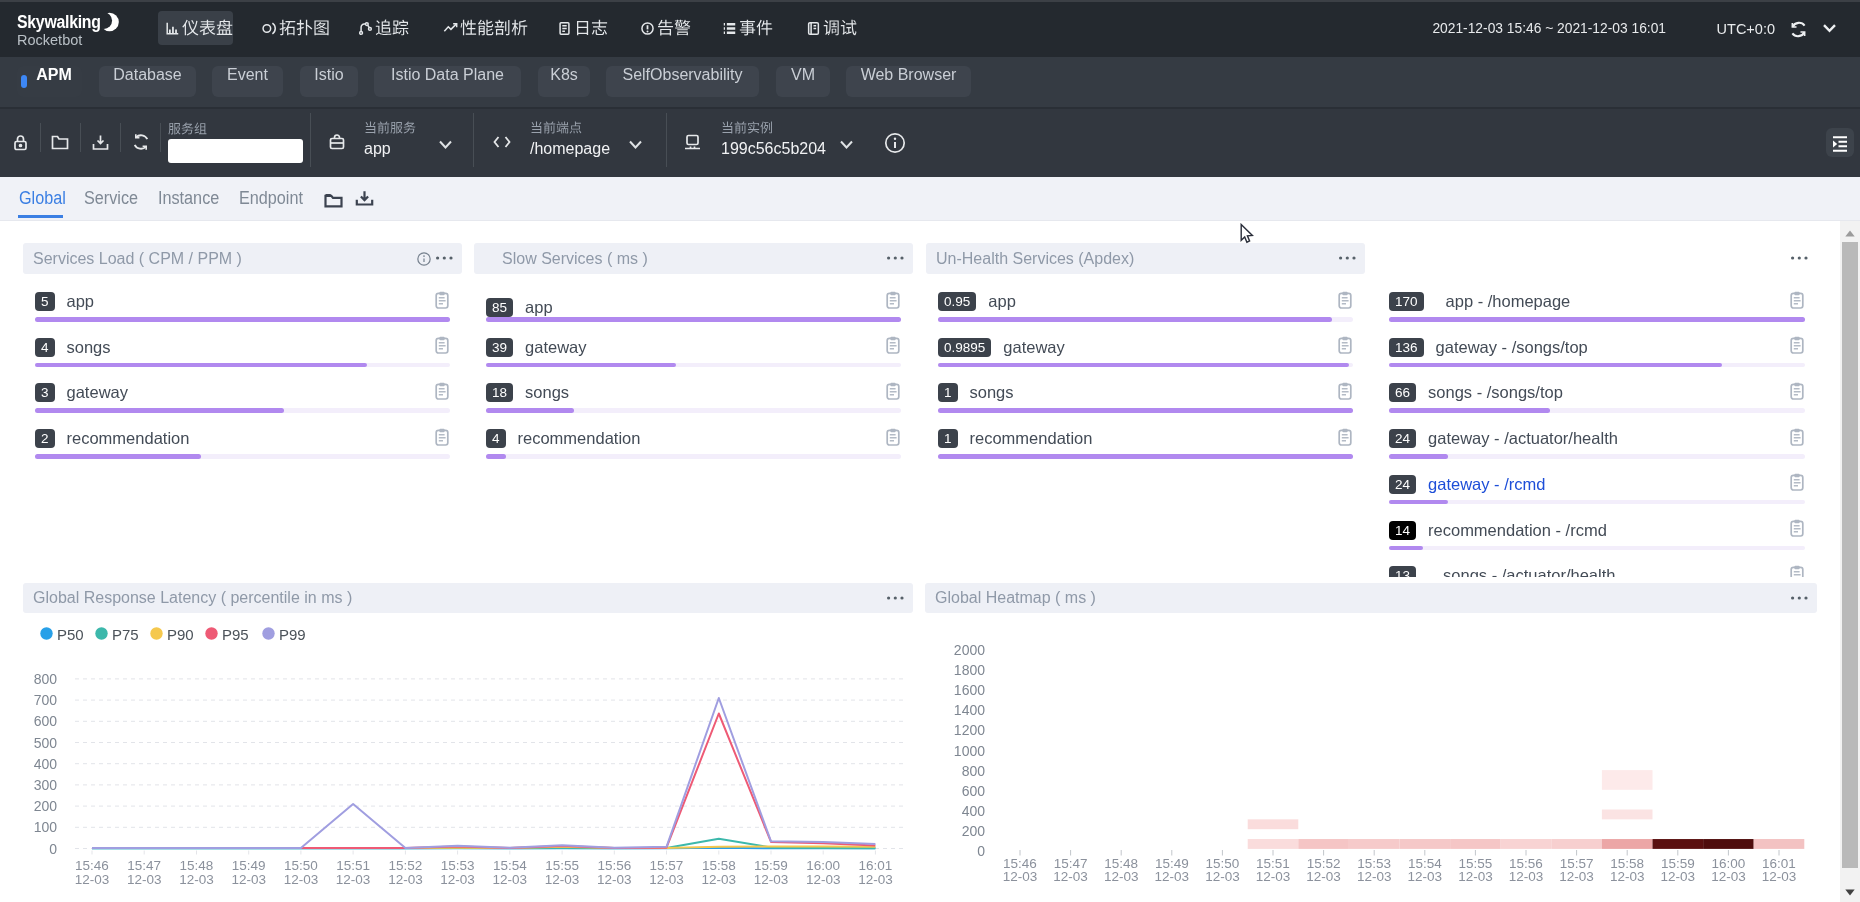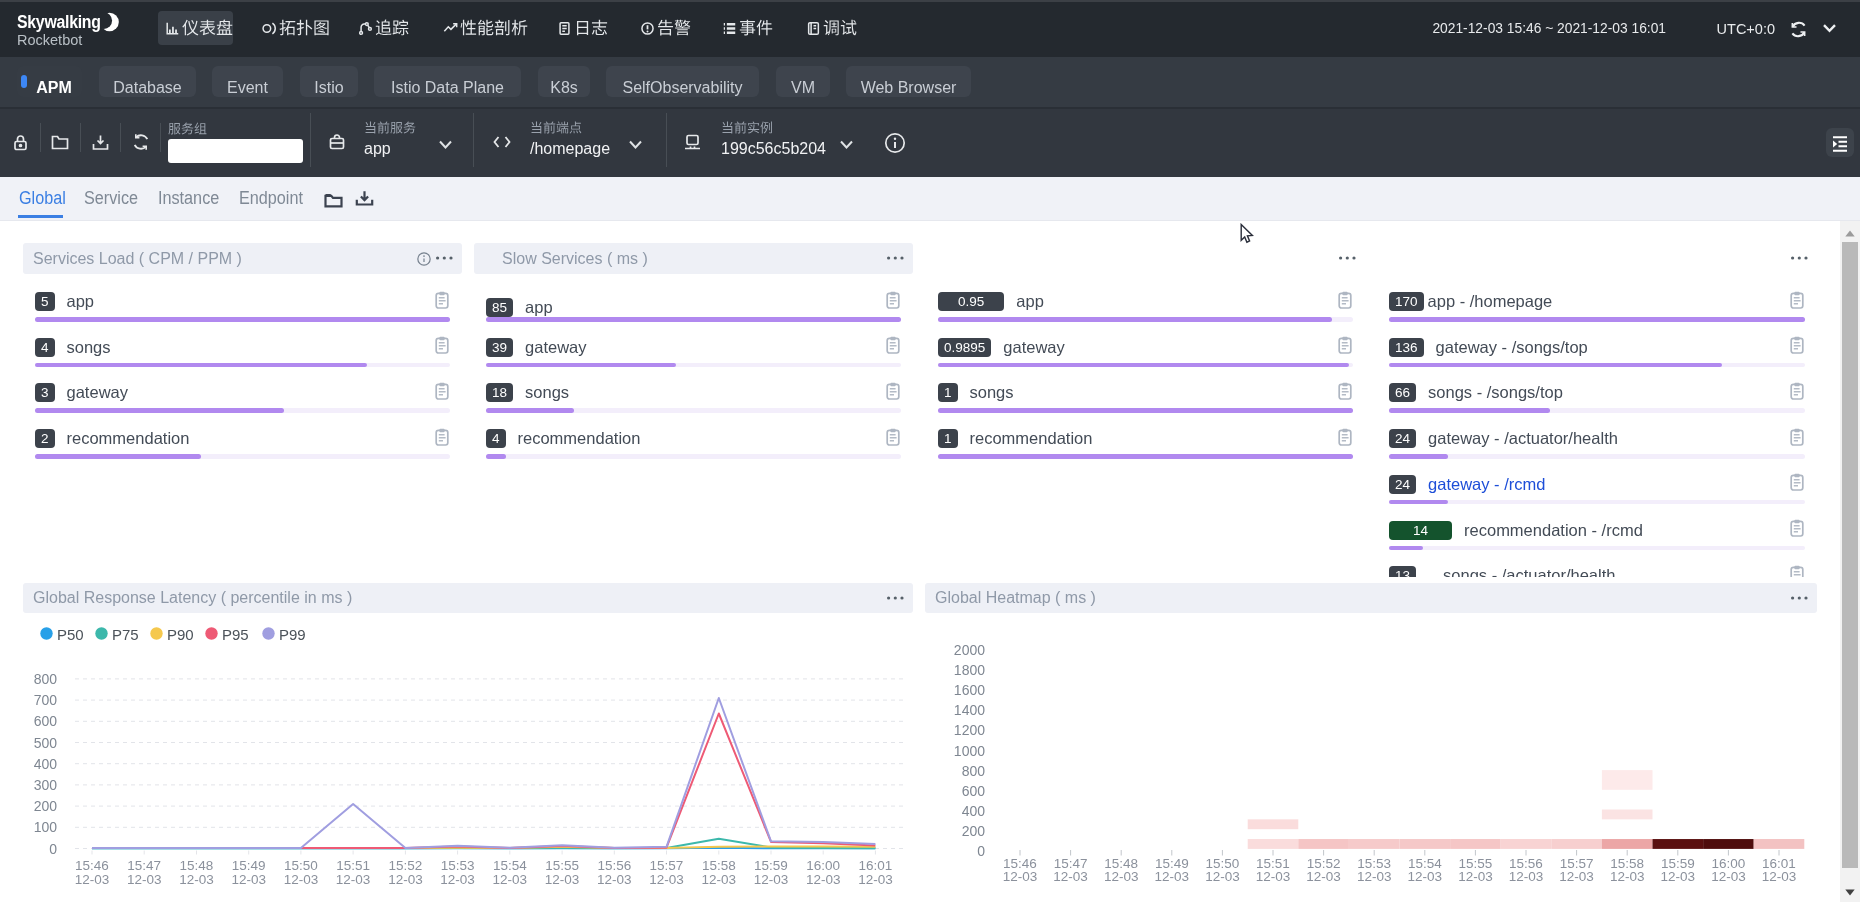--- a/index.html
+++ b/index.html
@@ -1,17 +1,17 @@
 <!DOCTYPE html>
 <html><head><meta charset="utf-8"><style>
 *{margin:0;padding:0;box-sizing:border-box}
 html,body{width:1860px;height:902px;overflow:hidden}
 body{font-family:"Liberation Sans",sans-serif;background:#fff;position:relative}
 .a{position:absolute}
-.flex{display:flex;align-items:flex-end}
+.flex{display:flex;align-items:flex-start}
 </style></head><body>
 <div class="a" style="left:0;top:0;width:1860px;height:57px;background:#24292f"></div>
 <div class="a" style="left:0;top:0;width:1860px;height:2px;background:#3c4046"></div>
 <div class="a" style="left:17px;top:12px;color:#fff;font-size:18px;font-weight:bold;letter-spacing:-.3px;transform:scaleX(.88);transform-origin:left center">Skywalking</div>
 <svg class="a" style="left:100px;top:11px" width="21" height="22">
     <circle cx="9.5" cy="11" r="9.3" fill="#fff"></circle>
     <circle cx="3.8" cy="9.6" r="8.3" fill="#24292f"></circle>
   </svg>
 <div class="a" style="left:17px;top:32px;color:#b9c0c6;font-size:14.5px">Rocketbot</div>
 <div class="a" style="left:158px;top:11px;width:75px;height:34px;background:#3a4048;border-radius:4px"></div>
@@ -345,27 +345,28 @@
     <div class="a" style="left:412px;top:184.6px"><svg width="14" height="18" viewBox="0 0 14 18" fill="none">
 <rect x="1.2" y="2.3" width="11.6" height="14.7" rx="2.2" stroke="#aeb6c2" stroke-width="1.7"></rect>
 <rect x="4.4" y="0.7" width="5.2" height="3.6" rx="1" fill="#aeb6c2"></rect>
 <path d="M3.8 6.8h5.8M3.8 9.8h6.8M3.8 12.8h4.2" stroke="#b4bbc6" stroke-width="1.4"></path>
       </svg></div>
     <div class="a" style="left:12px;top:211.1px;width:415px;height:4.5px;border-radius:2.5px;background:#f3eefb">
       <div style="width:4.7%;height:4.5px;border-radius:2.5px;background:#b189ef"></div>
     </div>
   </div>
 <div class="a" style="left:926px;top:243px;width:439px;height:240px;">
+    <div class="a" style="left:0;top:0;width:439px;height:31px;background:#eef0f6;border-radius:3px;color:#8f99a8;font-size:16px;line-height:31px;padding-left:10px">Un-Health Services (Apdex)</div>
     <svg class="a" style="left:412px;top:12px" width="19" height="6">
       <circle cx="2.6" cy="3" r="1.6" fill="#566069"></circle>
       <circle cx="9.3" cy="3" r="1.6" fill="#566069"></circle>
       <circle cx="16" cy="3" r="1.6" fill="#566069"></circle>
     </svg>
     <div class="a flex" style="left:12px;top:49.0px;height:19px">
-      <span style="background:#3c424b;color:#fff;border-radius:4px;font-size:13.5px;line-height:19px;padding:0 20px;display:inline-block">0.95</span>
+      <span style="background:#3c424b;color:#fff;border-radius:4px;font-size:13.5px;line-height:19px;padding:0 6px;display:inline-block">0.95</span>
       <span style="margin-left:12px;color:#434b56;font-size:16.5px;white-space:nowrap">app</span>
     </div>
     <div class="a" style="left:412px;top:47.5px"><svg width="14" height="18" viewBox="0 0 14 18" fill="none">
 <rect x="1.2" y="2.3" width="11.6" height="14.7" rx="2.2" stroke="#aeb6c2" stroke-width="1.7"></rect>
 <rect x="4.4" y="0.7" width="5.2" height="3.6" rx="1" fill="#aeb6c2"></rect>
 <path d="M3.8 6.8h5.8M3.8 9.8h6.8M3.8 12.8h4.2" stroke="#b4bbc6" stroke-width="1.4"></path>
       </svg></div>
     <div class="a" style="left:12px;top:74.0px;width:415px;height:4.5px;border-radius:2.5px;background:#f3eefb">
       <div style="width:95%;height:4.5px;border-radius:2.5px;background:#b189ef"></div>
     </div>
@@ -407,21 +408,21 @@
     </div>
   </div>
 <div class="a" style="left:1377px;top:243px;width:440px;height:334px;overflow:hidden;">
     <svg class="a" style="left:413px;top:12px" width="19" height="6">
       <circle cx="2.6" cy="3" r="1.6" fill="#566069"></circle>
       <circle cx="9.3" cy="3" r="1.6" fill="#566069"></circle>
       <circle cx="16" cy="3" r="1.6" fill="#566069"></circle>
     </svg>
     <div class="a flex" style="left:12px;top:49.0px;height:19px">
       <span style="background:#3c424b;color:#fff;border-radius:4px;font-size:13.5px;line-height:19px;padding:0 6px;display:inline-block">170</span>
-      <span style="margin-left:4px;color:#434b56;font-size:16.5px;white-space:nowrap">app - /homepage</span>
+      <span style="margin-left:22px;color:#434b56;font-size:16.5px;white-space:nowrap">app - /homepage</span>
     </div>
     <div class="a" style="left:413px;top:47.5px"><svg width="14" height="18" viewBox="0 0 14 18" fill="none">
 <rect x="1.2" y="2.3" width="11.6" height="14.7" rx="2.2" stroke="#aeb6c2" stroke-width="1.7"></rect>
 <rect x="4.4" y="0.7" width="5.2" height="3.6" rx="1" fill="#aeb6c2"></rect>
 <path d="M3.8 6.8h5.8M3.8 9.8h6.8M3.8 12.8h4.2" stroke="#b4bbc6" stroke-width="1.4"></path>
       </svg></div>
     <div class="a" style="left:12px;top:74.0px;width:416px;height:4.5px;border-radius:2.5px;background:#f3eefb">
       <div style="width:100%;height:4.5px;border-radius:2.5px;background:#b189ef"></div>
     </div>
     <div class="a flex" style="left:12px;top:94.7px;height:19px">
@@ -466,21 +467,21 @@
     </div>
     <div class="a" style="left:413px;top:230.3px"><svg width="14" height="18" viewBox="0 0 14 18" fill="none">
 <rect x="1.2" y="2.3" width="11.6" height="14.7" rx="2.2" stroke="#aeb6c2" stroke-width="1.7"></rect>
 <rect x="4.4" y="0.7" width="5.2" height="3.6" rx="1" fill="#aeb6c2"></rect>
 <path d="M3.8 6.8h5.8M3.8 9.8h6.8M3.8 12.8h4.2" stroke="#b4bbc6" stroke-width="1.4"></path>
       </svg></div>
     <div class="a" style="left:12px;top:256.8px;width:416px;height:4.5px;border-radius:2.5px;background:#f3eefb">
       <div style="width:14.1%;height:4.5px;border-radius:2.5px;background:#b189ef"></div>
     </div>
     <div class="a flex" style="left:12px;top:277.5px;height:19px">
-      <span style="background:#14532d;color:#fff;border-radius:4px;font-size:13.5px;line-height:19px;padding:0 24px;display:inline-block">14</span>
+      <span style="background:#000000;color:#fff;border-radius:4px;font-size:13.5px;line-height:19px;padding:0 6px;display:inline-block">14</span>
       <span style="margin-left:12px;color:#434b56;font-size:16.5px;white-space:nowrap">recommendation - /rcmd</span>
     </div>
     <div class="a" style="left:413px;top:276.0px"><svg width="14" height="18" viewBox="0 0 14 18" fill="none">
 <rect x="1.2" y="2.3" width="11.6" height="14.7" rx="2.2" stroke="#aeb6c2" stroke-width="1.7"></rect>
 <rect x="4.4" y="0.7" width="5.2" height="3.6" rx="1" fill="#aeb6c2"></rect>
 <path d="M3.8 6.8h5.8M3.8 9.8h6.8M3.8 12.8h4.2" stroke="#b4bbc6" stroke-width="1.4"></path>
       </svg></div>
     <div class="a" style="left:12px;top:302.5px;width:416px;height:4.5px;border-radius:2.5px;background:#f3eefb">
       <div style="width:8.2%;height:4.5px;border-radius:2.5px;background:#b189ef"></div>
     </div>

